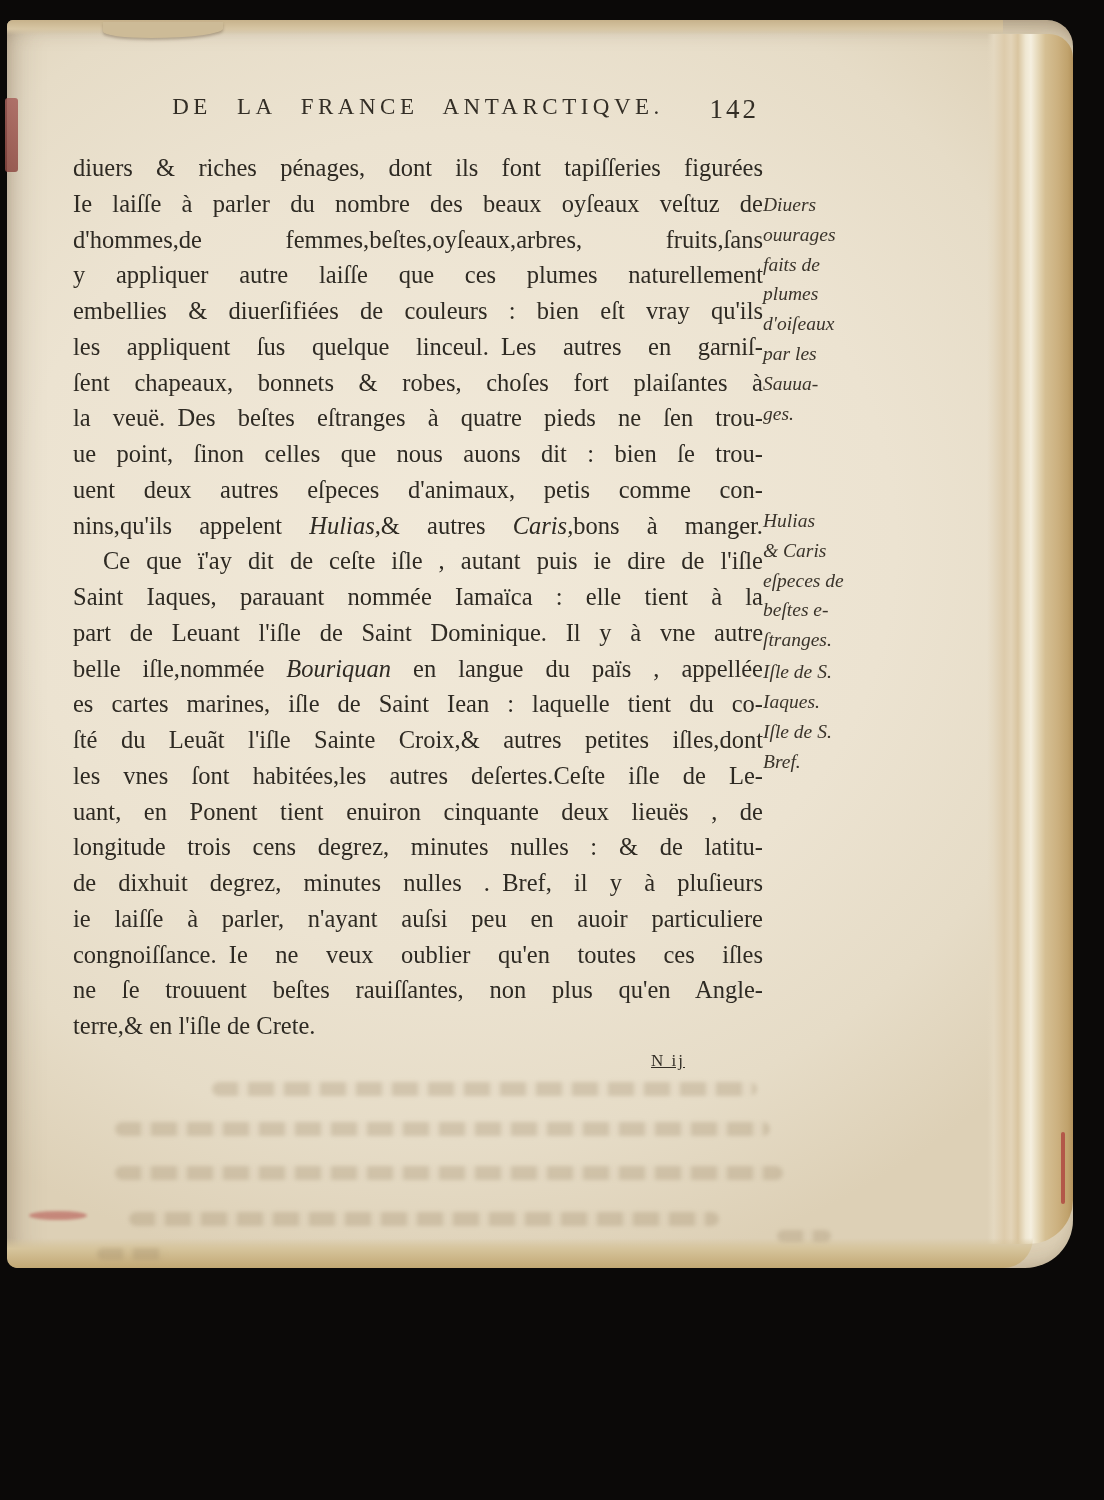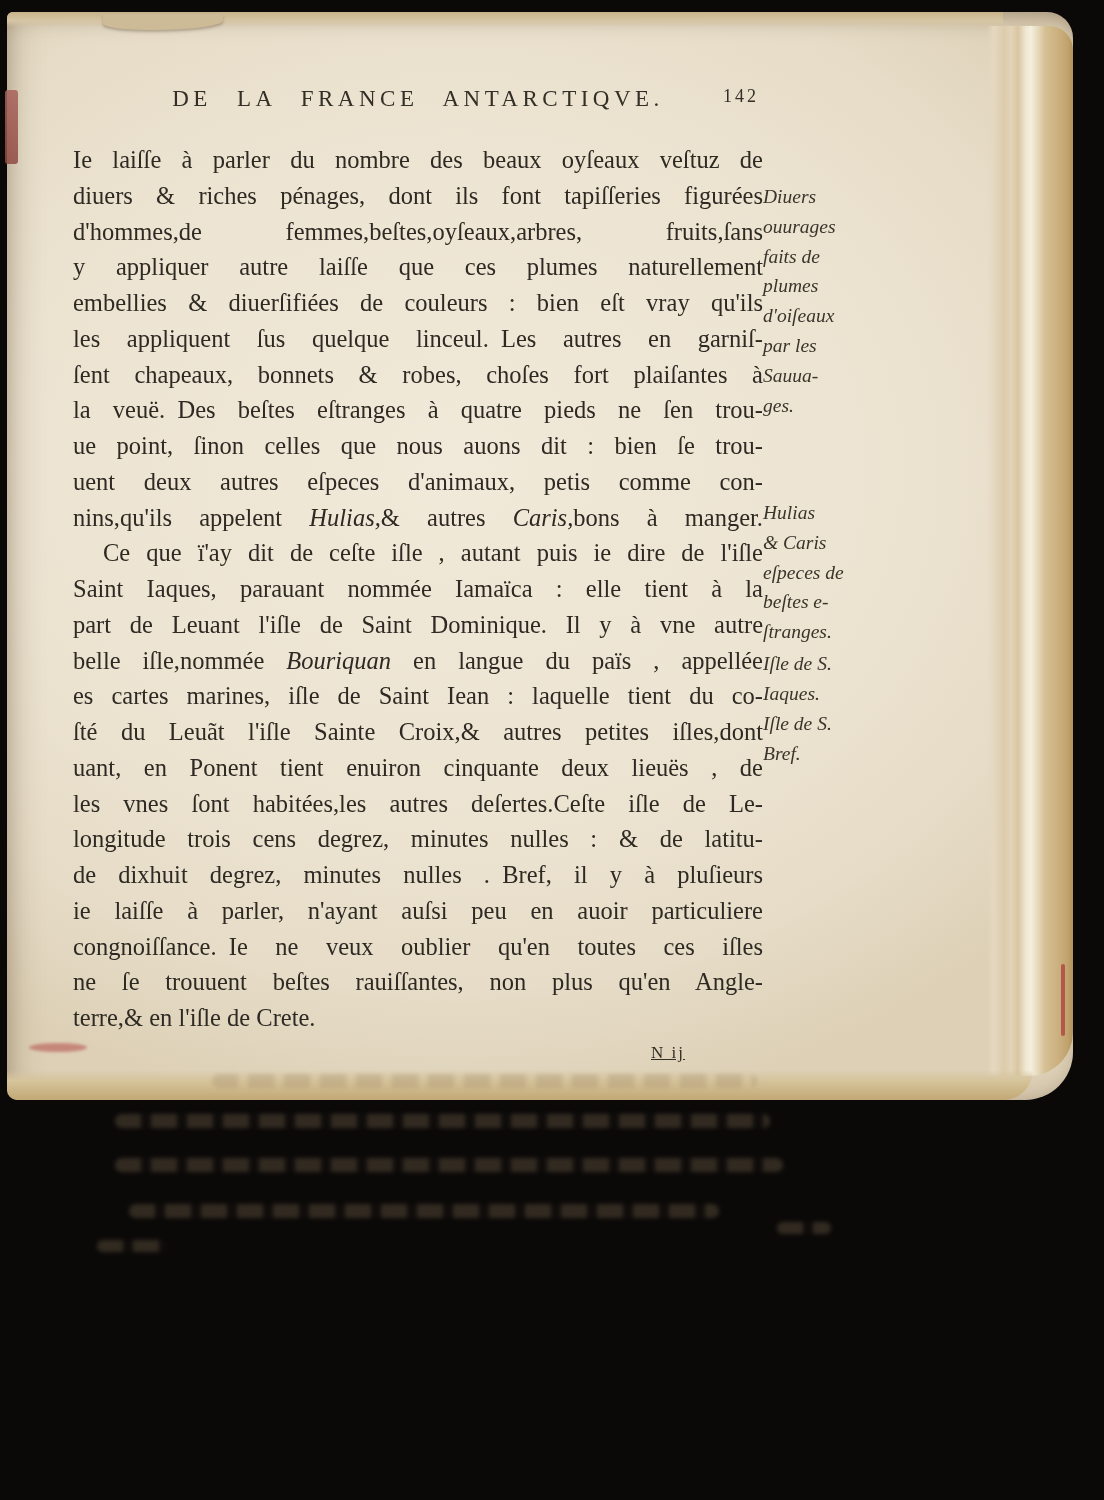--- a/index.html
+++ b/index.html
@@ -3,21 +3,21 @@
 <meta charset="utf-8">
 <style>
   html,body{margin:0;padding:0;}
   body{
     width:1104px;height:1500px;position:relative;overflow:hidden;
     background:#0b0908;
     font-family:"Liberation Serif","DejaVu Serif",serif;
   }
   
   .book{
-    position:absolute;left:7px;top:12px;width:1066px;height:1088px;
+    position:absolute;left:7px;top:20px;width:1066px;height:1248px;
     background:
       radial-gradient(ellipse 75% 60% at 42% 42%, #f1e9d9 0%, #ece3d1 55%, #e6dcc7 80%, #ddd0b6 100%);
     border-radius:6px 26px 48px 12px;
     box-shadow:inset 16px 0 34px -14px rgba(95,72,45,.38),
                inset 0 16px 26px -16px rgba(95,72,45,.5),
                inset 0 -10px 22px -14px rgba(95,72,45,.3);
   }
   .top-edge{
     position:absolute;left:0;top:0;right:70px;height:15px;
     background:linear-gradient(180deg,#c7b28b 0%,#d7c6a4 60%,rgba(215,198,164,0) 100%);
@@ -49,21 +49,21 @@
   .red-line-right{position:absolute;right:8px;bottom:64px;width:4px;height:72px;
     background:#b04a42;border-radius:2px;filter:blur(.5px);opacity:.85;}
   
   .text-col{position:absolute;left:66px;top:74px;width:690px;color:#2e2a23;}
   .header-row{position:relative;height:40px;margin-bottom:16px;}
   .running-title{
     position:absolute;left:0;right:0;text-align:center;
     font-size:23px;letter-spacing:4.5px;word-spacing:15px;color:#332e26;
   }
   .page-number{
-    position:absolute;right:4px;top:0;font-size:18px;letter-spacing:3px;color:#332e26;
+    position:absolute;right:4px;top:0;font-size:27px;letter-spacing:3px;color:#332e26;
   }
   .body-text{position:relative;}
   .bline{
     font-size:24.5px;line-height:35.75px;height:35.75px;
     text-align:justify;text-align-last:justify;
     white-space:nowrap;color:#2e2a23;
   }
   .bline.pend{text-align-last:left;}
   .bline.indent{padding-left:30px;}
   .it{font-style:italic;}
@@ -100,39 +100,39 @@
   <div class="red-spine"></div>
   <div class="red-speck-bl"></div>
   <div class="red-line-right"></div>
 
   <div class="text-col">
     <div class="header-row">
       <div class="running-title">DE LA FRANCE ANTARCTIQVE.</div>
       <div class="page-number">142</div>
     </div>
     <div class="body-text">
+        <div class="bline"><span>diuers &amp; riches pénages, dont ils font tapiſſeries figurées</span></div>
         <div class="bline"><span>Ie laiſſe à parler du nombre des beaux oyſeaux veſtuz de</span></div>
-        <div class="bline"><span>diuers &amp; riches pénages, dont ils font tapiſſeries figurées</span></div>
         <div class="bline"><span>d'hommes,de femmes,beſtes,oyſeaux,arbres, fruits,ſans</span></div>
         <div class="bline"><span>y appliquer autre laiſſe que ces plumes naturellement</span></div>
         <div class="bline"><span>embellies &amp; diuerſifiées de couleurs : bien eſt vray qu'ils</span></div>
         <div class="bline"><span>les appliquent ſus quelque linceul. Les autres en garniſ-</span></div>
         <div class="bline"><span>ſent chapeaux, bonnets &amp; robes, choſes fort plaiſantes à</span></div>
         <div class="bline"><span>la veuë. Des beſtes eſtranges à quatre pieds ne ſen trou-</span></div>
         <div class="bline"><span>ue point, ſinon celles que nous auons dit : bien ſe trou-</span></div>
         <div class="bline"><span>uent deux autres eſpeces d'animaux, petis comme con-</span></div>
         <div class="bline"><span>nins,qu'ils appelent </span><span class="it">Hulias,</span><span>&amp; autres </span><span class="it">Caris,</span><span>bons à manger.</span></div>
         <div class="bline indent"><span>Ce que ï'ay dit de ceſte iſle , autant puis ie dire de l'iſle</span></div>
         <div class="bline"><span>Saint Iaques, parauant nommée Iamaïca : elle tient à la</span></div>
         <div class="bline"><span>part de Leuant l'iſle de Saint Dominique. Il y à vne autre</span></div>
         <div class="bline"><span>belle iſle,nommée </span><span class="it">Bouriquan</span><span> en langue du païs , appellée</span></div>
         <div class="bline"><span>es cartes marines, iſle de Saint Iean : laquelle tient du co-</span></div>
         <div class="bline"><span>ſté du Leuãt l'iſle Sainte Croix,&amp; autres petites iſles,dont</span></div>
+        <div class="bline"><span>les vnes ſont habitées,les autres deſertes.Ceſte iſle de Le-</span></div>
         <div class="bline"><span>uant, en Ponent tient enuiron cinquante deux lieuës , de</span></div>
-        <div class="bline"><span>les vnes ſont habitées,les autres deſertes.Ceſte iſle de Le-</span></div>
         <div class="bline"><span>longitude trois cens degrez, minutes nulles : &amp; de latitu-</span></div>
         <div class="bline"><span>de dixhuit degrez, minutes nulles . Bref, il y à pluſieurs</span></div>
         <div class="bline"><span>ie laiſſe à parler, n'ayant auſsi peu en auoir particuliere</span></div>
         <div class="bline"><span>congnoiſſance. Ie ne veux oublier qu'en toutes ces iſles</span></div>
         <div class="bline"><span>ne ſe trouuent beſtes rauiſſantes, non plus qu'en Angle-</span></div>
         <div class="bline pend"><span>terre,&amp; en l'iſle de Crete.</span></div>
       </div>
   </div>
 
   <div class="margin-note" style="top:170px;">

